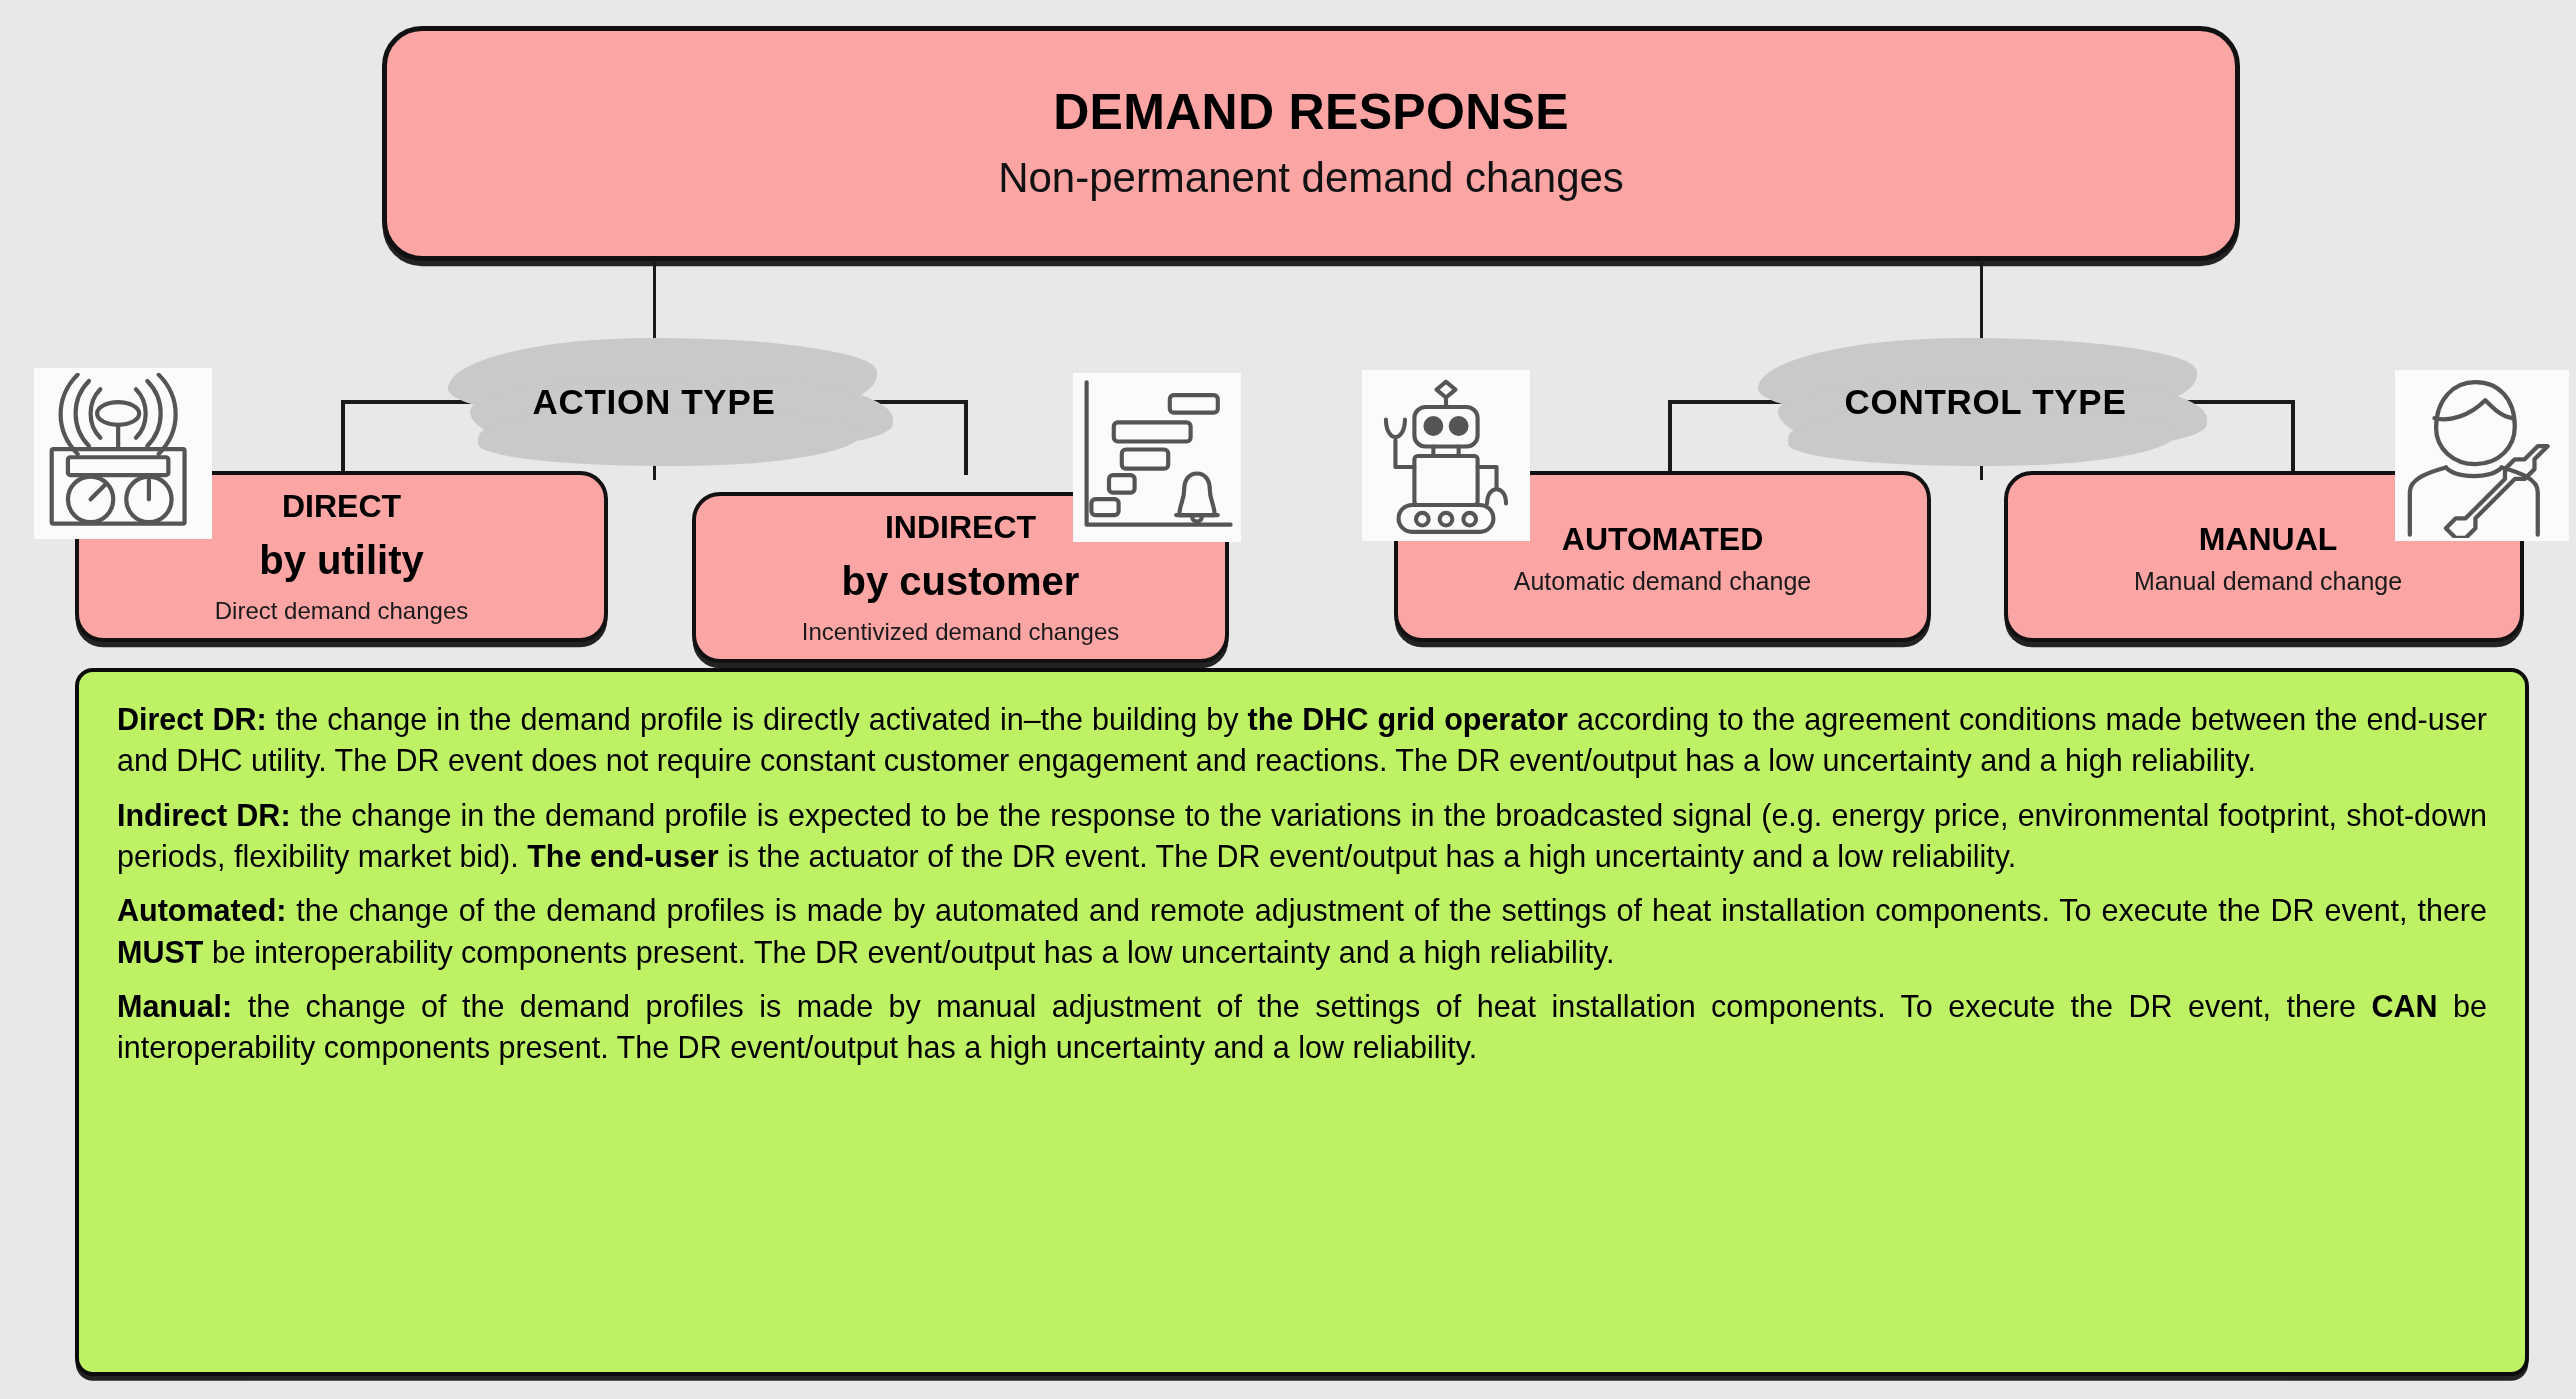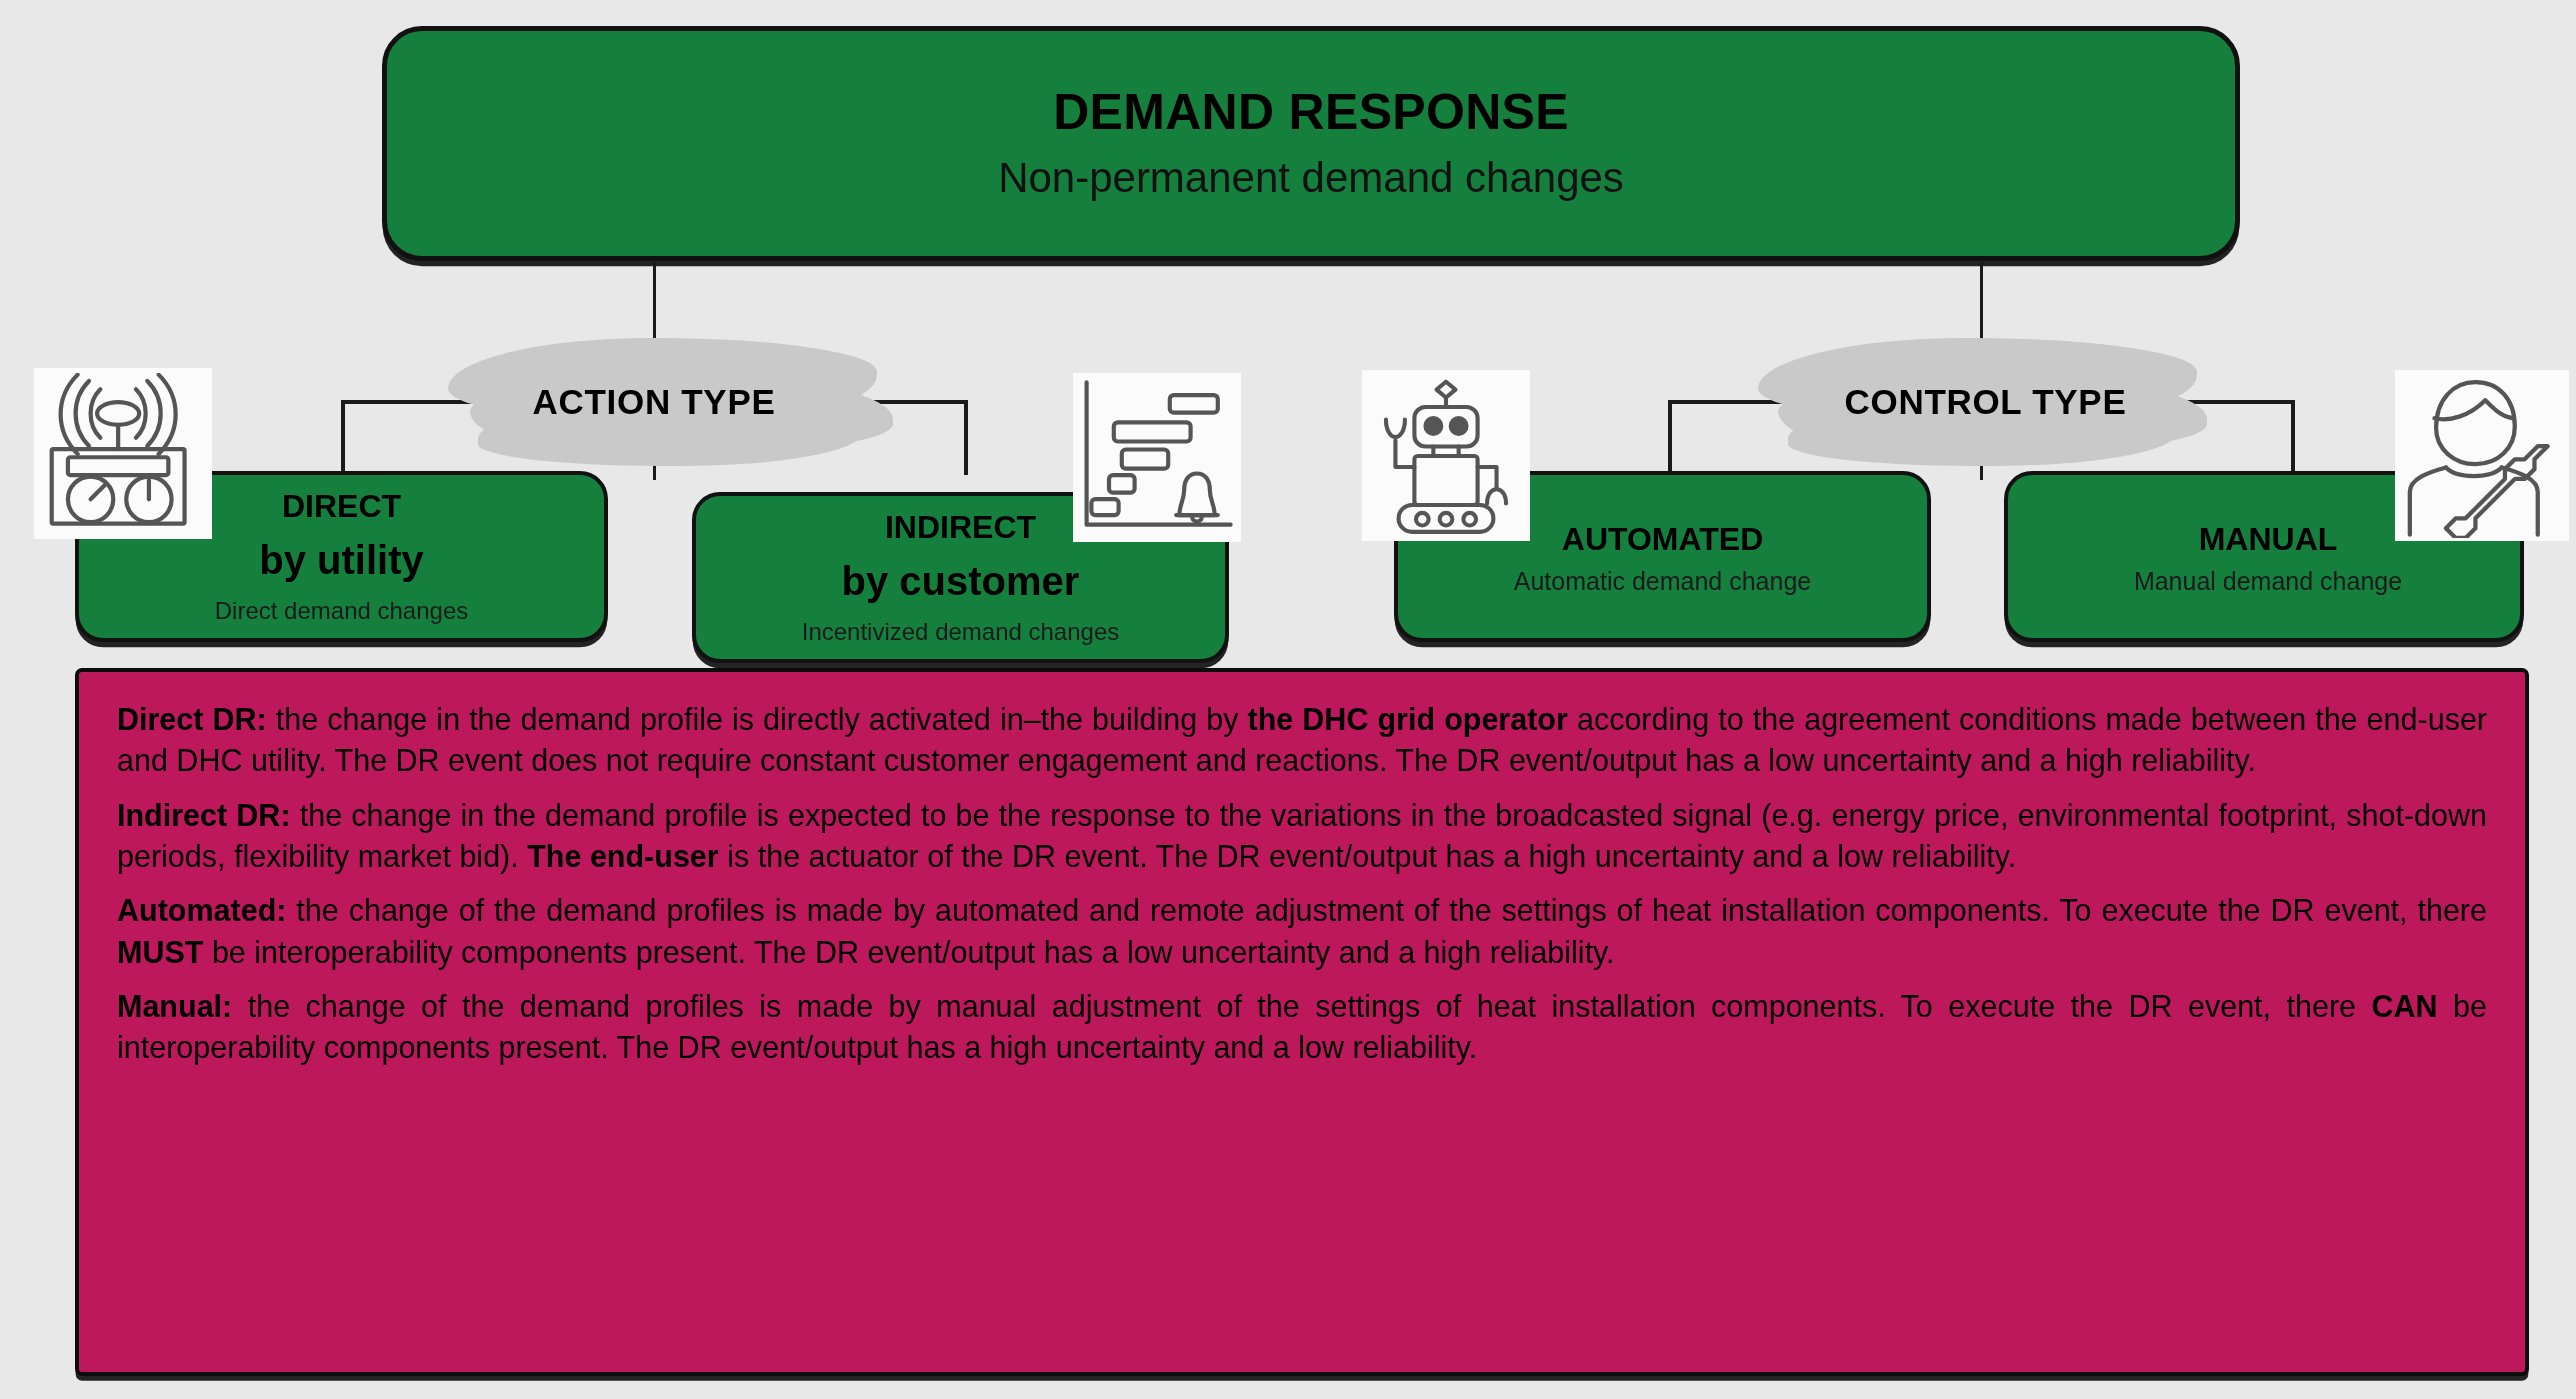--- a/index.html
+++ b/index.html
@@ -7,21 +7,21 @@
     width:2576px;height:1399px;
     background:#e8e8e8;
     font-family:"Liberation Sans", sans-serif;
     overflow:hidden;
   }
   #stage{position:relative;width:2576px;height:1399px;}
 
   
   .node{
     position:absolute;
-    background:#15803d;
+    background:#fca5a5;
     border:4.7px solid #111;
     border-radius:31px;
     box-sizing:border-box;
     box-shadow:0 6px 0 -0.7px rgba(0,0,0,.85);
     display:flex;flex-direction:column;align-items:center;justify-content:center;
   }
 
   
   #root-node{
     left:382px;top:25.5px;width:1858px;height:235px;
@@ -69,21 +69,21 @@
     position:absolute;
     background:#fbfbfb;
     z-index:9;
     display:flex;align-items:center;justify-content:center;
   }
   .icon-tile svg{display:block;}
 
   
   #desc-box{
     position:absolute;left:75px;top:668px;width:2454px;height:708px;
-    background:#be185d;border:4.7px solid #0b0b0b;border-radius:7px;
+    background:#bef264;border:4.7px solid #0b0b0b;border-radius:18px;
     box-sizing:border-box;
     box-shadow:0 5.4px 0 -0.7px rgba(0,0,0,.85);
     padding:27px 38px 20px 38px;
   }
   .para{
     font-size:30.5px;line-height:1.35;color:#000;
     text-align:justify;text-justify:inter-word;
     margin:0 0 13.4px 0;
     hyphens:none;
   }

